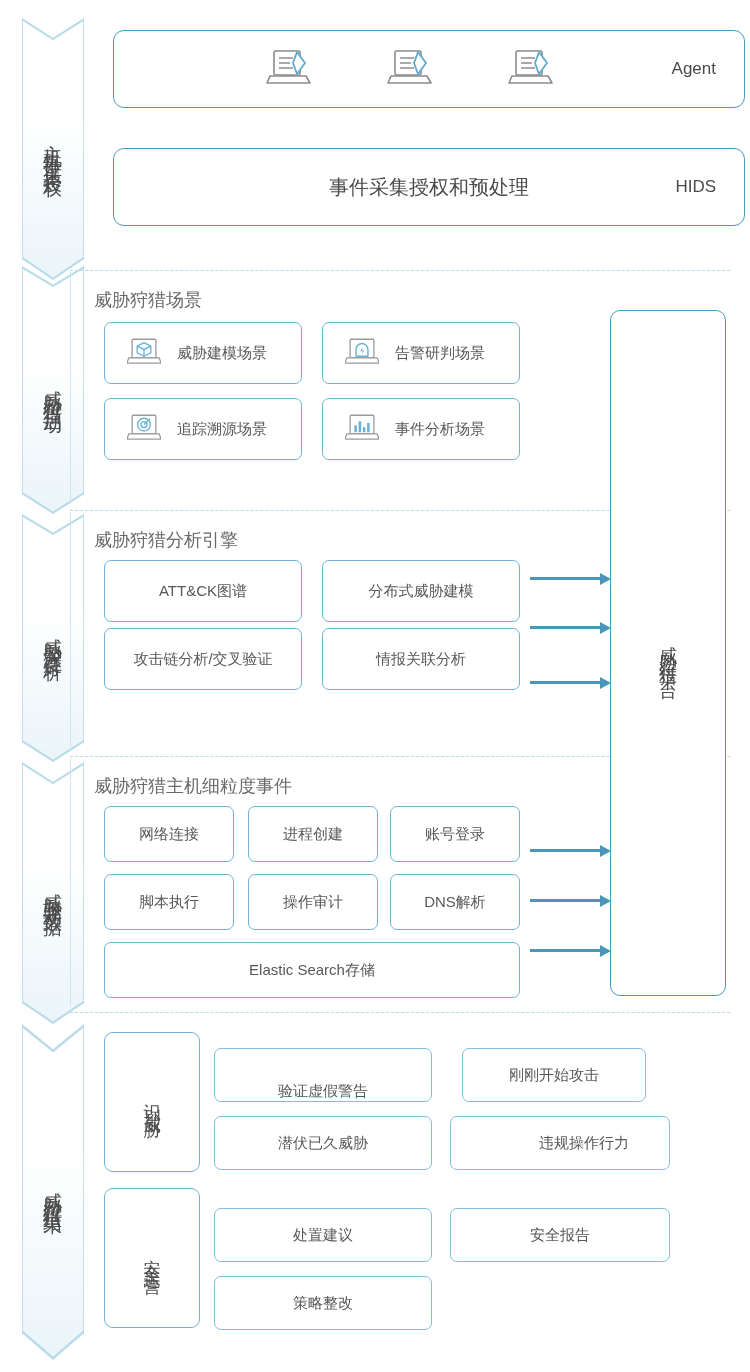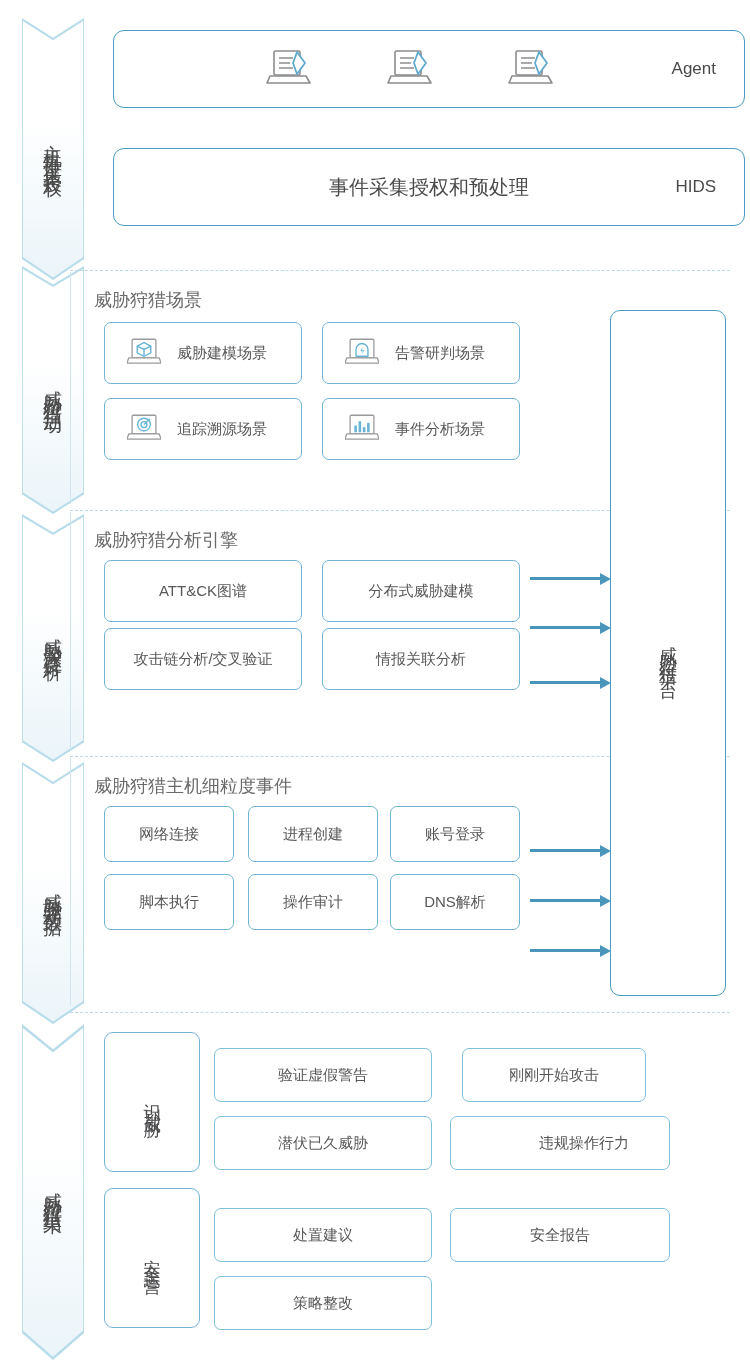--- a/index.html
+++ b/index.html
@@ -286,33 +286,36 @@
   </div>
   <div class="card soft" style="left:34px;top:874px;width:130px;height:56px;">
     <span>脚本执行</span>
   </div>
   <div class="card soft" style="left:178px;top:874px;width:130px;height:56px;">
     <span>操作审计</span>
   </div>
   <div class="card soft" style="left:320px;top:874px;width:130px;height:56px;">
     <span>DNS解析</span>
   </div>
+  <div class="card soft" style="left:34px;top:942px;width:416px;height:56px;">
+    <span>Elastic Search存储</span>
+  </div>
 
   <div class="arrow" style="left:460px;top:849px;width:72px;"></div>
   <div class="arrow" style="left:460px;top:899px;width:72px;"></div>
   <div class="arrow" style="left:460px;top:949px;width:72px;"></div>
 
   <div id="platform" style="left:540px;top:310px;width:116px;height:686px;">
     <span class="vtext">威胁狩猎平台</span>
   </div>
 
   <div class="vcard" style="left:34px;top:1032px;width:96px;height:140px;">
     <span class="vtext">识别威胁</span>
   </div>
-  <div class="card lightblue" style="left:144px;top:1048px;width:218px;height:54px;">
+  <div class="card lightblue" style="left:144px;top:1048px;width:218px;height:54px;align-items:flex-end;">
     <span>验证虚假警告</span>
   </div>
   <div class="card lightblue" style="left:392px;top:1048px;width:184px;height:54px;">
     <span>刚刚开始攻击</span>
   </div>
   <div class="card lightblue" style="left:144px;top:1116px;width:218px;height:54px;">
     <span>潜伏已久威胁</span>
   </div>
   <div class="card lightblue" style="left:380px;top:1116px;width:220px;height:54px;padding-left:48px;">
     <span>违规操作行力</span>

